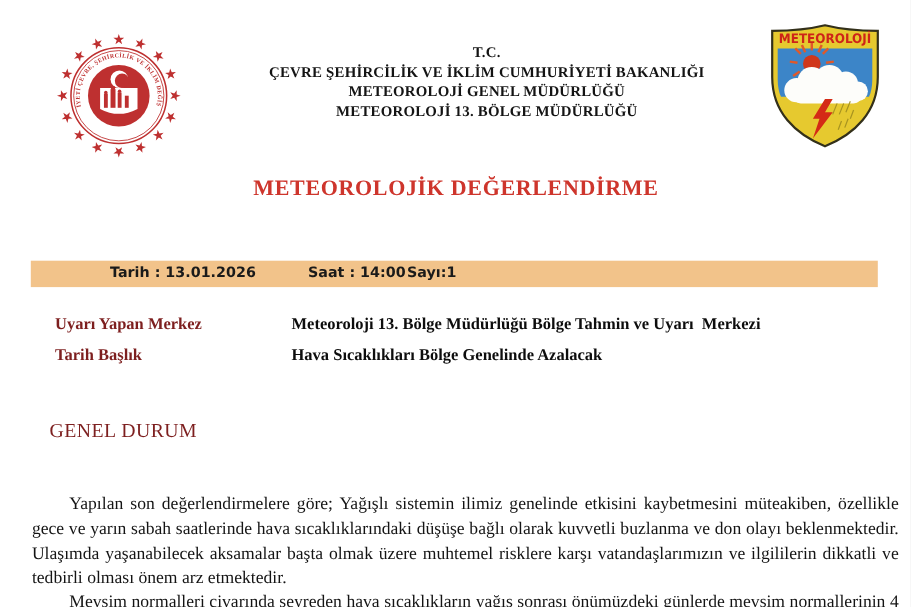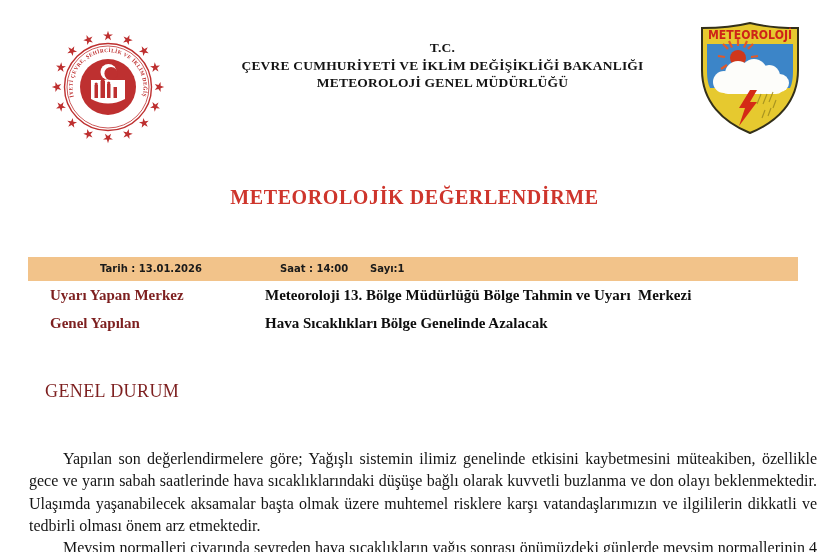--- a/index.html
+++ b/index.html
@@ -28,27 +28,26 @@
   .shield{position:absolute;left:698px;top:20px;width:104px;height:116px;}
   .org-block{
     position:absolute;left:170px;top:39px;width:545px;
     text-align:center;font-weight:bold;font-size:13.5px;line-height:17.5px;
     letter-spacing:0.2px;
   }
   .doc-title{
     position:absolute;top:160px;left:1px;right:0;
     text-align:center;font-weight:bold;font-size:20px;letter-spacing:0.6px;
     color:var(--title-red);
-    margin-top:26px;
   }
   .meta-bar{
     position:absolute;top:237px;left:28px;width:770px;height:24px;
     background:var(--accent-bar);
     font-family:"DejaVu Sans", sans-serif;
-    font-weight:bold;font-size:10px;line-height:24px;color:#1a1a1a;margin-top:20px;
+    font-weight:bold;font-size:13px;line-height:24px;color:#1a1a1a;
   }
   .meta-bar .meta-item{position:absolute;top:0;white-space:nowrap;}
   .meta-date{left:72px;}
   .meta-time{left:252px;}
   .meta-number{left:342px;}
   .info-rows{position:absolute;top:281px;left:50px;right:10px;}
   .info-row{display:flex;height:28px;align-items:center;font-weight:bold;font-size:15px;}
   .info-label{width:215px;flex:0 0 215px;color:var(--label-maroon);}
   .info-value{color:#0d0d0d;white-space:pre;text-align:right;}
   .section-heading{
@@ -107,22 +106,23 @@
       <rect x="59" y="57" width="3.5" height="14" style="fill:var(--seal-red)"></rect>
       <rect x="65.5" y="60" width="3.5" height="11" style="fill:var(--seal-red)"></rect>
       <circle cx="54.7" cy="53" r="2" style="fill:var(--seal-red)"></circle>
       <circle cx="48.2" cy="57" r="1.6" style="fill:var(--seal-red)"></circle>
       <circle cx="60.7" cy="56" r="1.6" style="fill:var(--seal-red)"></circle>
     </g>
   </svg>
 
   <div class="org-block">
     <div>T.C.</div>
-    <div>ÇEVRE CUMHURİYETİ VE İKLİM DEĞİŞİKLİĞİ BAKANLIĞI</div>
+    <div>ÇEVRE ŞEHİRCİLİK VE İKLİM CUMHURİYETİ BAKANLIĞI</div>
     <div>METEOROLOJİ GENEL MÜDÜRLÜĞÜ</div>
+    <div>METEOROLOJİ 13. BÖLGE MÜDÜRLÜĞÜ</div>
   </div>
 
   <svg class="shield" viewBox="0 0 104 116" aria-hidden="true">
     <path d="M52,3 C64,6 80,8 100,8 L100,50 C100,82 79,102 52,113 C25,102 4,82 4,50 L4,8 C24,8 40,6 52,3 Z" style="fill:var(--shield-yellow)" stroke="#33301a" stroke-width="2"></path>
     <path d="M9,24 H95 V52 C95,58 94,64 92,68 L12,68 C10,64 9,58 9,52 Z" style="fill:var(--shield-blue)"></path>
     <g stroke="#E0592A" stroke-width="2.2">
       <line x1="40" y1="26" x2="40" y2="19"></line>
       <line x1="30" y1="29" x2="25" y2="24"></line>
       <line x1="50" y1="29" x2="55" y2="24"></line>
       <line x1="27" y1="37" x2="20" y2="36"></line>
@@ -160,21 +160,21 @@
     <span class="meta-item meta-time">Saat : 14:00</span>
     <span class="meta-item meta-number">Sayı:1</span>
   </div>
 
   <div class="info-rows">
     <div class="info-row">
       <span class="info-label">Uyarı Yapan Merkez</span>
       <span class="info-value">Meteoroloji 13. Bölge Müdürlüğü Bölge Tahmin ve Uyarı  Merkezi</span>
     </div>
     <div class="info-row">
-      <span class="info-label">Genel Yapılan</span>
+      <span class="info-label">Tarih Başlık</span>
       <span class="info-value">Hava Sıcaklıkları Bölge Genelinde Azalacak</span>
     </div>
   </div>
 
   <div class="section-heading">GENEL DURUM</div>
   <div class="doc-body">
     <p class="para">Yapılan son değerlendirmelere göre; Yağışlı sistemin ilimiz genelinde etkisini kaybetmesini müteakiben, özellikle gece ve yarın sabah saatlerinde hava sıcaklıklarındaki düşüşe bağlı olarak kuvvetli buzlanma ve don olayı beklenmektedir. Ulaşımda yaşanabilecek aksamalar başta olmak üzere muhtemel risklere karşı vatandaşlarımızın ve ilgililerin dikkatli ve tedbirli olması önem arz etmektedir.</p>
     <p class="para">Mevsim normalleri civarında seyreden hava sıcaklıkların yağış sonrası önümüzdeki günlerde mevsim normallerinin 4 ila 7 derece altında seyretmesi beklenmektedir.</p>
   </div>
 

